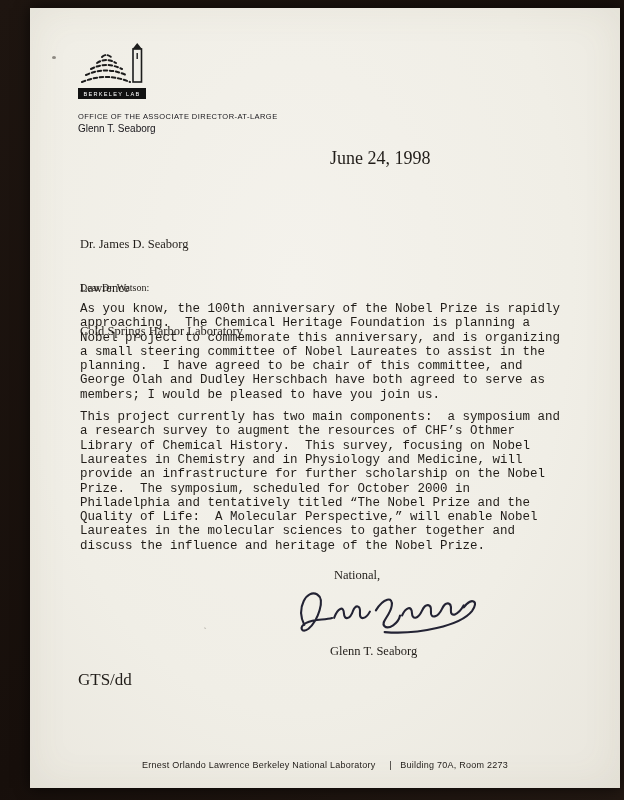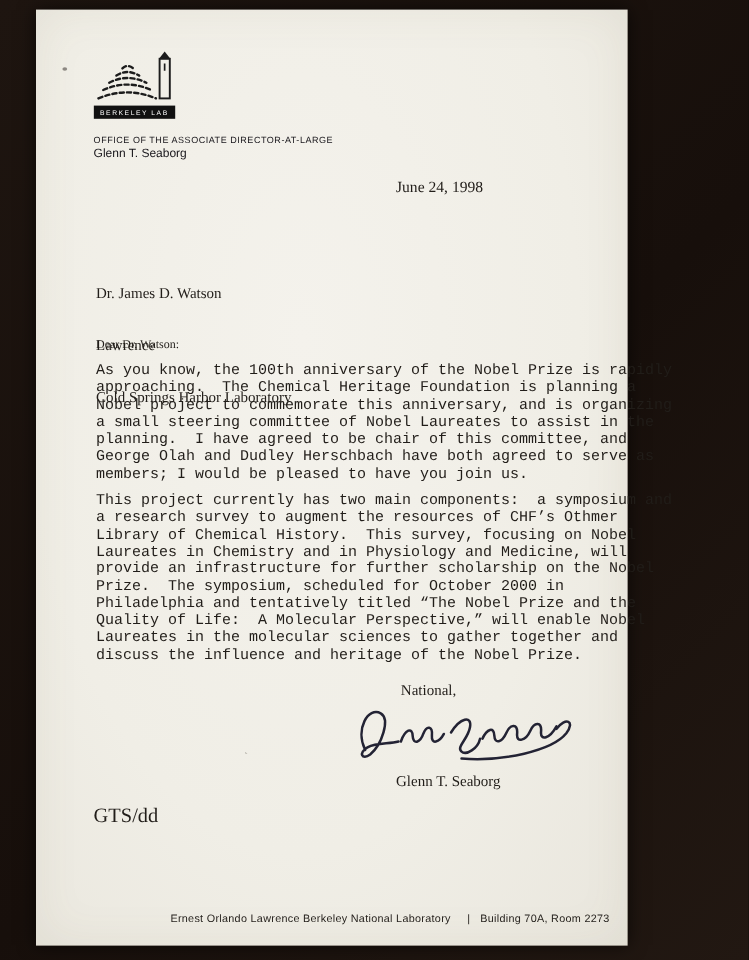--- a/index.html
+++ b/index.html
@@ -2,35 +2,35 @@
 <html><head>
 <meta charset="utf-8">
 <style>
   html,body{margin:0;padding:0;background:#100b08;}
   .scan{
     position:relative;width:624px;height:800px;overflow:hidden;
     background:linear-gradient(135deg,#1e1510 0%,#170f0b 55%,#221812 100%);
     font-family:"Liberation Serif", serif;color:#211d19;
   }
   .paper{
-    position:absolute;left:30px;top:8px;width:493px;height:780px;
+    position:absolute;left:30px;top:8px;width:590px;height:780px;
     background:radial-gradient(ellipse at 45% 35%, #f4f2ec 0%, #f0eee6 60%, #e9e6dd 100%);
     box-shadow:0 0 14px rgba(0,0,0,.65), inset 0 0 40px rgba(120,100,70,.08);
   }
   .logo{position:absolute;left:48px;top:34px;}
   .office-line{
     position:absolute;left:48px;top:104px;
     font-family:"Liberation Sans",sans-serif;font-size:7.5px;letter-spacing:.45px;
     color:#17151a;
   }
   .sender-name{
     position:absolute;left:48px;top:115px;
     font-family:"Liberation Sans",sans-serif;font-size:10px;color:#17151a;
   }
-  .date-line{position:absolute;left:300px;top:140px;font-size:13px;}
+  .date-line{position:absolute;left:300px;top:140px;font-size:18px;}
   .recipient{position:absolute;left:50px;top:200px;font-size:12.5px;line-height:14.5px;white-space:pre;}
   .salutation{position:absolute;left:50px;top:274px;font-size:10px;}
   .letter-body{position:absolute;left:50px;top:294px;width:484px;font-size:12.5px;line-height:14.3px;font-family:Liberation Mono, monospace;}
   .letter-body p{margin:0 0 8px 0;white-space:pre-wrap;}
   .closing{position:absolute;left:304px;top:560px;font-size:12.5px;}
   .signature{position:absolute;left:258px;top:568px;transform:rotate(-2deg);}
   .typed-name{position:absolute;left:300px;top:636px;font-size:12.5px;}
   .reference{position:absolute;left:48px;top:662px;font-size:17px;}
   .footer{
     position:absolute;left:0;width:590px;top:712px;text-align:center;
@@ -64,21 +64,21 @@
         <text x="34" y="54.2" text-anchor="middle" fill="#ffffff" font-family="Liberation Sans, sans-serif" font-size="5.6" letter-spacing="1.3">BERKELEY LAB</text>
       </svg>
     </div>
 
     <div class="office-line">OFFICE OF THE ASSOCIATE DIRECTOR-AT-LARGE</div>
     <div class="sender-name">Glenn T. Seaborg</div>
 
     <div class="date-line">June 24, 1998</div>
 
     <div class="recipient">
-      <div>Dr. James D. Watson</div>
+      <div>Dr. James D. Seaborg</div>
       <div>Lawrence</div>
       <div>Cold Springs Harbor Laboratory</div>
     </div>
 
     <div class="salutation">Dear Dr. Watson:</div>
 
     <div class="letter-body">
       <p>As you know, the 100th anniversary of the Nobel Prize is rapidly approaching.  The Chemical Heritage Foundation is planning a Nobel project to commemorate this anniversary, and is organizing a small steering committee of Nobel Laureates to assist in the planning.  I have agreed to be chair of this committee, and George Olah and Dudley Herschbach have both agreed to serve as members; I would be pleased to have you join us.</p>
       <p>This project currently has two main components:  a symposium and a research survey to augment the resources of CHF’s Othmer Library of Chemical History.  This survey, focusing on Nobel Laureates in Chemistry and in Physiology and Medicine, will provide an infrastructure for further scholarship on the Nobel Prize.  The symposium, scheduled for October 2000 in Philadelphia and tentatively titled “The Nobel Prize and the Quality of Life:  A Molecular Perspective,” will enable Nobel Laureates in the molecular sciences to gather together and discuss the influence and heritage of the Nobel Prize.</p>
     </div>

